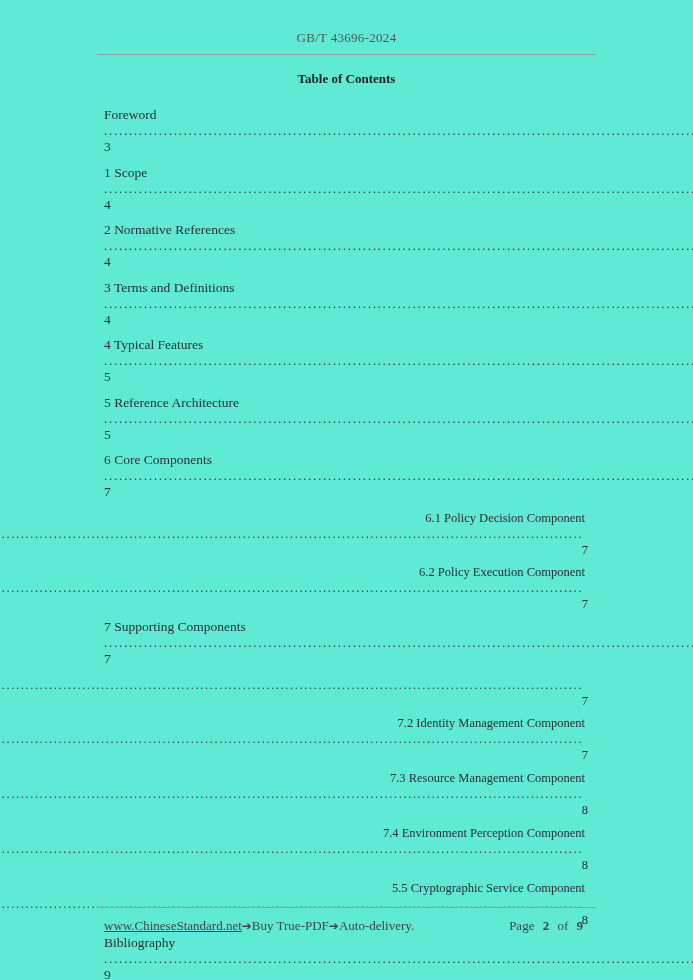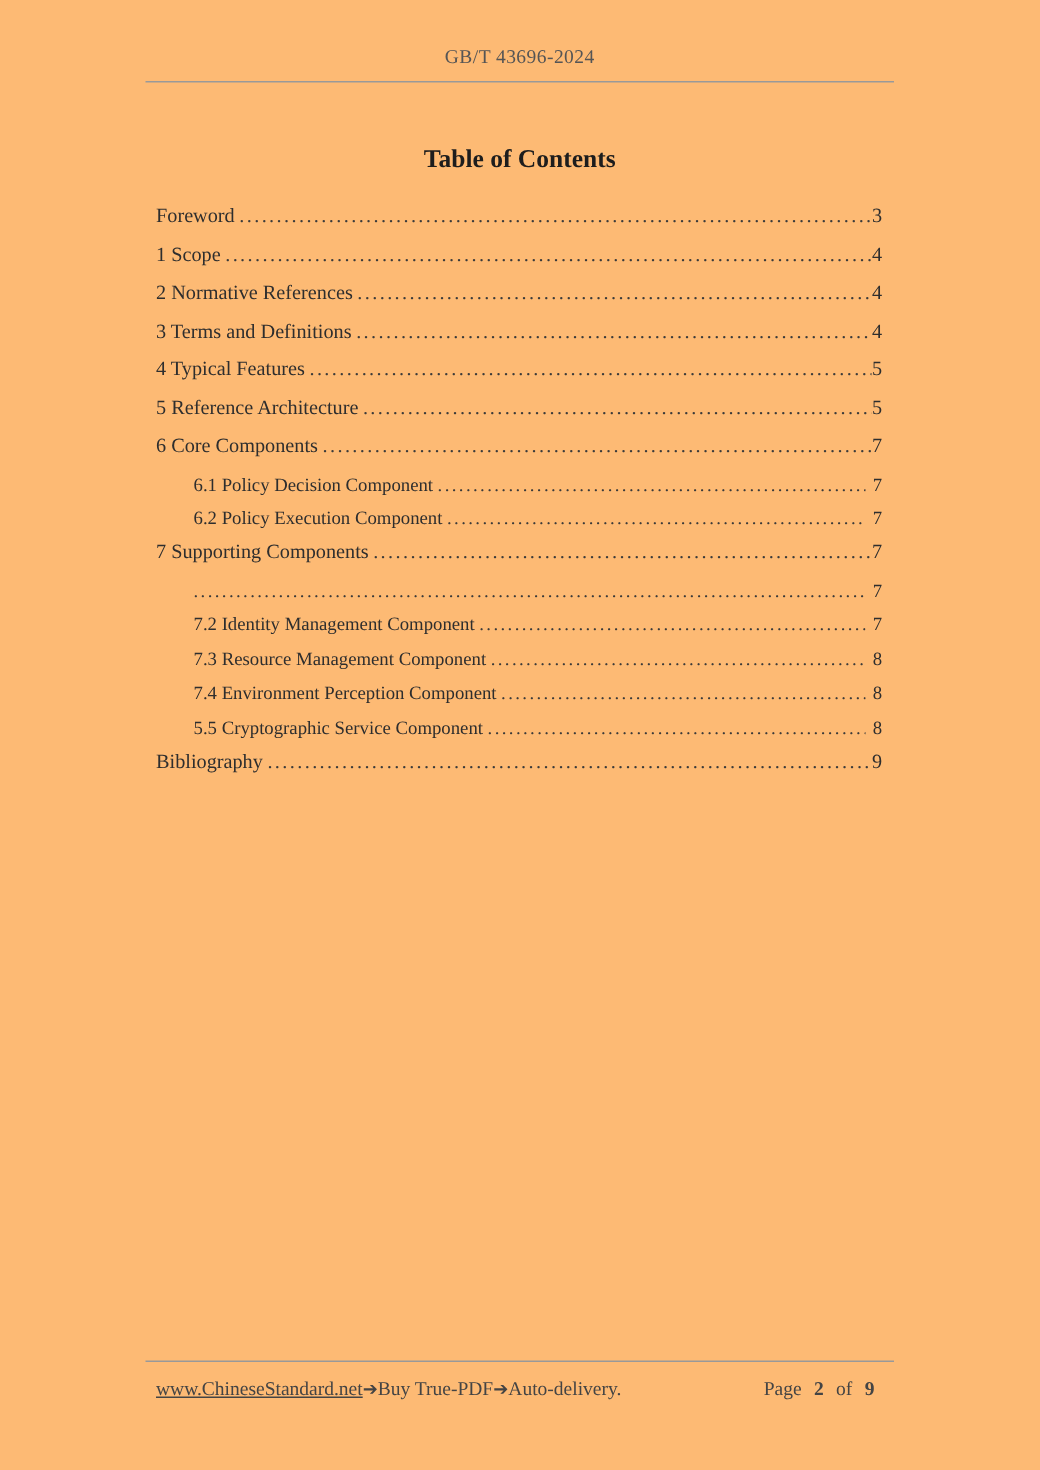--- a/index.html
+++ b/index.html
@@ -1,20 +1,20 @@
 <!DOCTYPE html>
 <html><head>
 <meta charset="utf-8">
 <style>
   html, body { margin: 0; padding: 0; background: #e8e8e8; }
   .page {
     position: relative;
     width: 693px;
     height: 980px;
-    background: #fdba74;
+    background: #5eead4;
     font-family: "Liberation Serif", serif;
     color: #2e2e2e;
     overflow: hidden;
     margin: 0 auto;
   }
   
   .header-text {
     padding-top: 30px;
     text-align: center;
     font-size: 13px;
@@ -24,39 +24,40 @@
   .rule {
     border: none;
     border-top: 1px solid #999999;
     margin: 0 97px;
     height: 0;
   }
   .header-rule { margin-top: 8px; }
 
   
   .doc-title {
-    margin-top: 41px;
+    margin-top: 16px;
     text-align: center;
-    font-size: 17px;
+    font-size: 13px;
     font-weight: bold;
     color: #1d1d1d;
   }
 
   
   .toc {
     margin: 20px 97px 0 97px;
   }
   .toc-row {
     display: flex;
     align-items: baseline;
     padding: 0 8px 0 7px;
     font-size: 13.5px;
     line-height: 16px;
     margin-bottom: 9.5px;
     color: #2e2e2e;
+    flex-direction: column;
   }
   .toc-row.sub {
     font-size: 12.5px;
     padding-left: 32px;
     margin-bottom: 6.8px;
     align-items: flex-end;
   }
   .sub + .toc-row:not(.sub) { margin-top: 3.5px; }
   .toc-label { white-space: nowrap; padding-right: 3px; }
   .leader {

